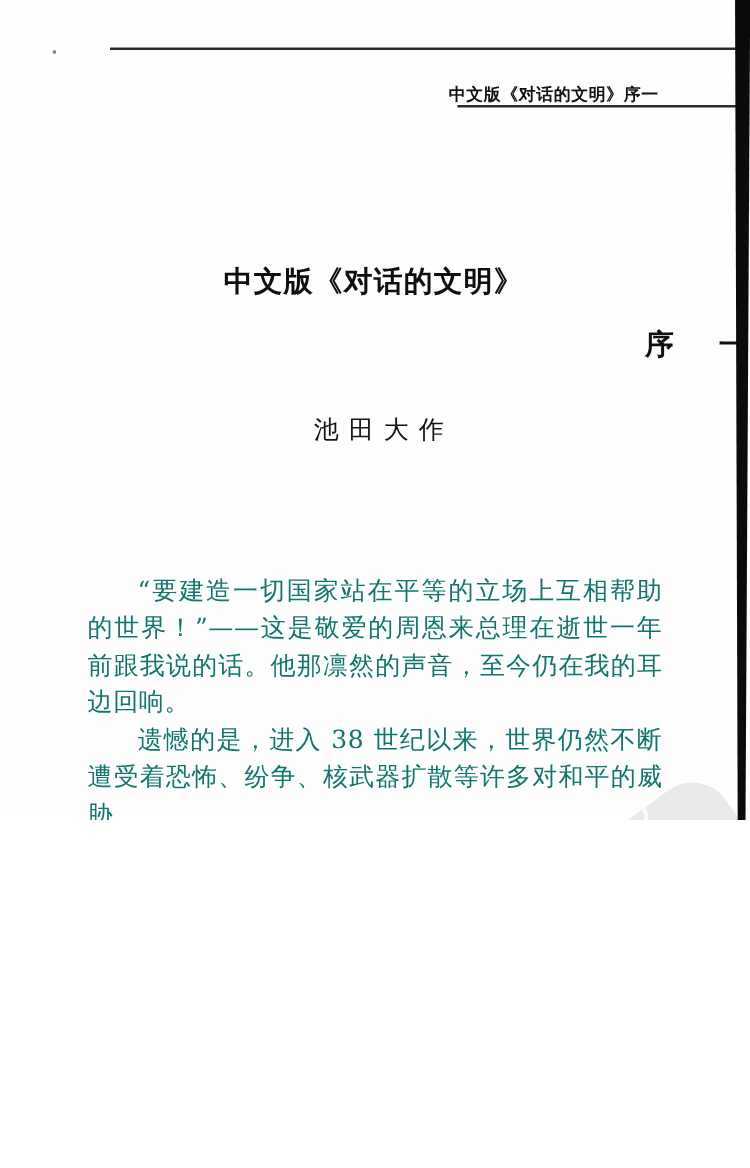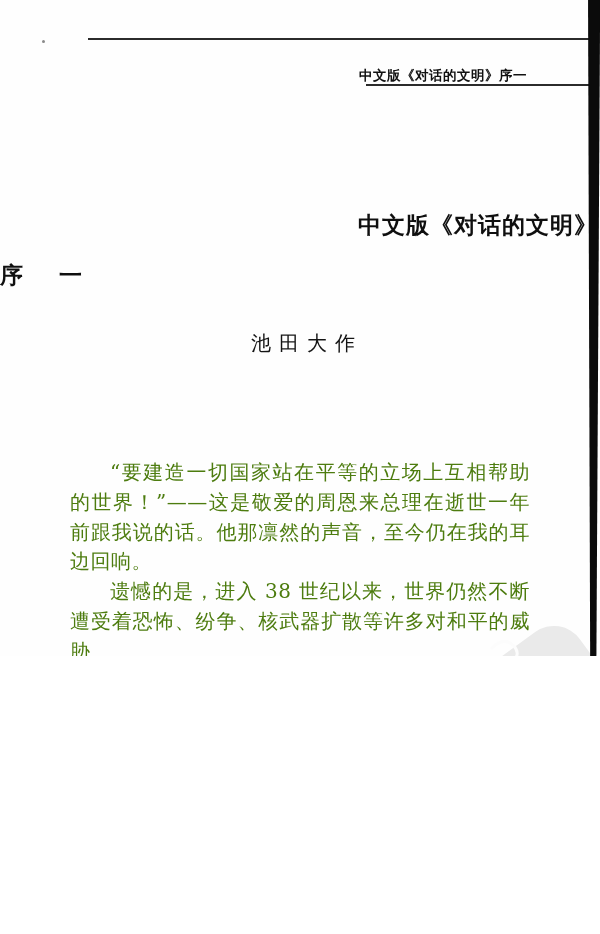--- a/index.html
+++ b/index.html
@@ -25,40 +25,40 @@
   .scan-bar {
     position:absolute; top:0; left:587px; width:13px; height:890px;
     background:#0b0b0b; z-index:4;
     clip-path:polygon(8% 0, 100% 0, 100% 3%, 62% 100%, 30% 100%);
   }
   .speck {
     position:absolute; left:42px; top:40px; width:3px; height:3px;
     border-radius:50%; background:#8a8a8a;
   }
   .book-title {
-    position:absolute; top:210px; left:0; width:598px; text-align:right;
+    position:absolute; top:210px; left:0; width:598px; text-align:center;
     font-family:Liberation Serif, serif;
     font-size:23px; font-weight:bold; letter-spacing:1px; color:#0f0f0f;
     z-index:1;
   }
   .subtitle {
-    position:absolute; top:260px; left:0; width:598px; text-align:left;
+    position:absolute; top:260px; left:0; width:598px; text-align:right;
     font-family:"Liberation Sans", sans-serif;
     font-size:23px; font-weight:bold; color:#0f0f0f; z-index:1;
   }
   .subtitle .gap { display:inline-block; width:36px; }
   .author {
     position:absolute; top:330px; left:0; width:606px; text-align:center;
     font-size:20px; letter-spacing:8px; text-indent:8px; color:#141414;
     z-index:1;
   }
   .body-text {
     position:absolute; left:70px; top:458px; width:460px;
     font-size:20px; line-height:29.8px; letter-spacing:0.5px;
-    text-align:justify; text-justify:inter-ideograph; color:#4d7c0f;
+    text-align:justify; text-justify:inter-ideograph; color:#0f766e;
     z-index:1;
   }
   .body-text p { margin:0; text-indent:2em; }
   .page-num {
     position:absolute; top:815px; left:443px; width:72px; text-align:center;
     font-family:"Liberation Sans", sans-serif;
     font-size:15px; font-weight:bold; letter-spacing:3px; color:#111;
     z-index:1;
   }
   .stamp {

